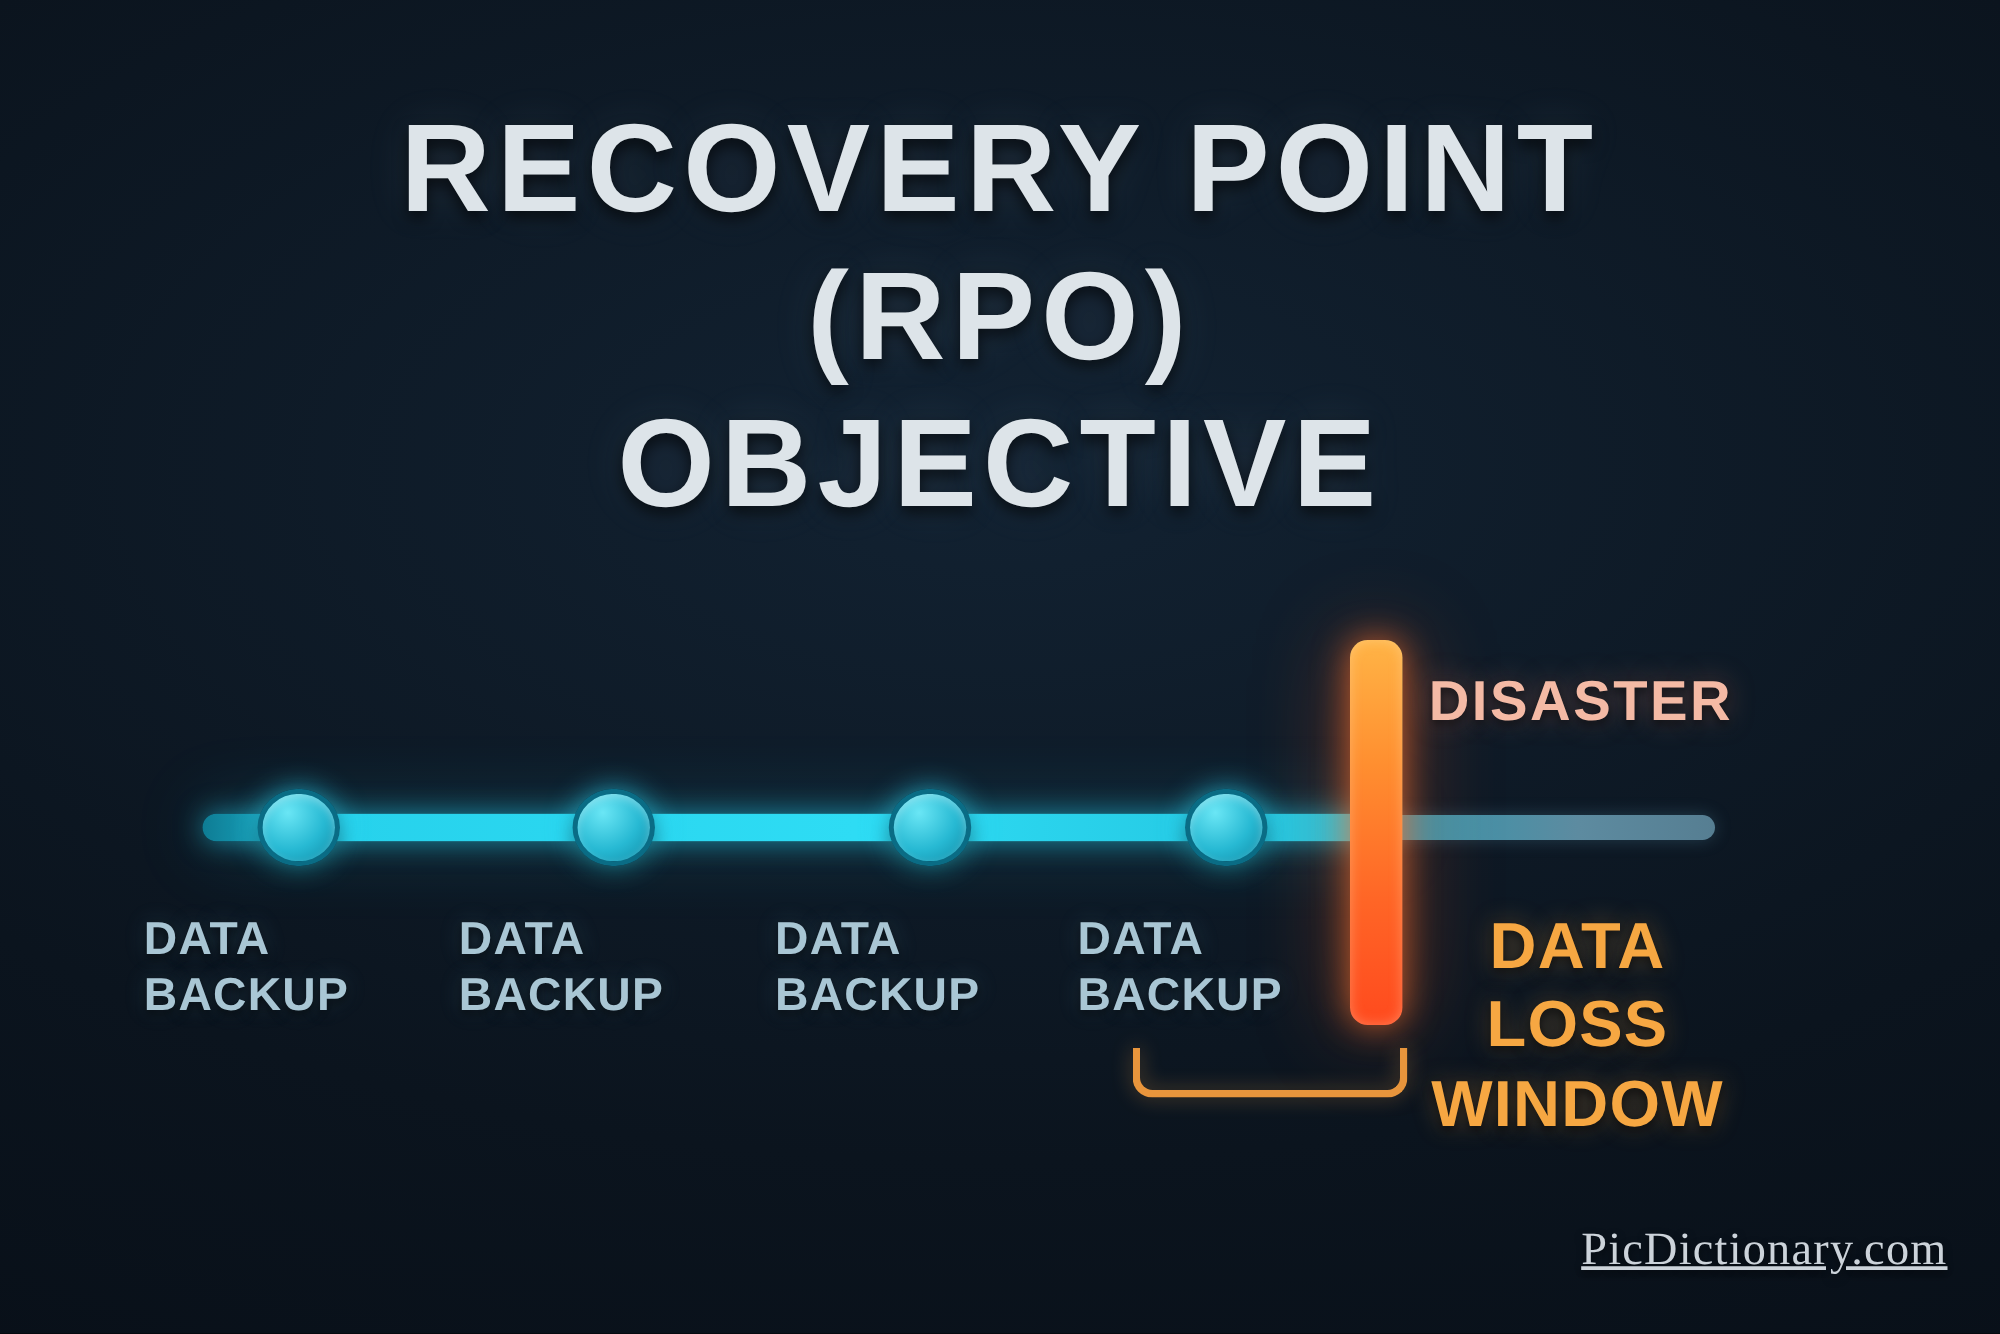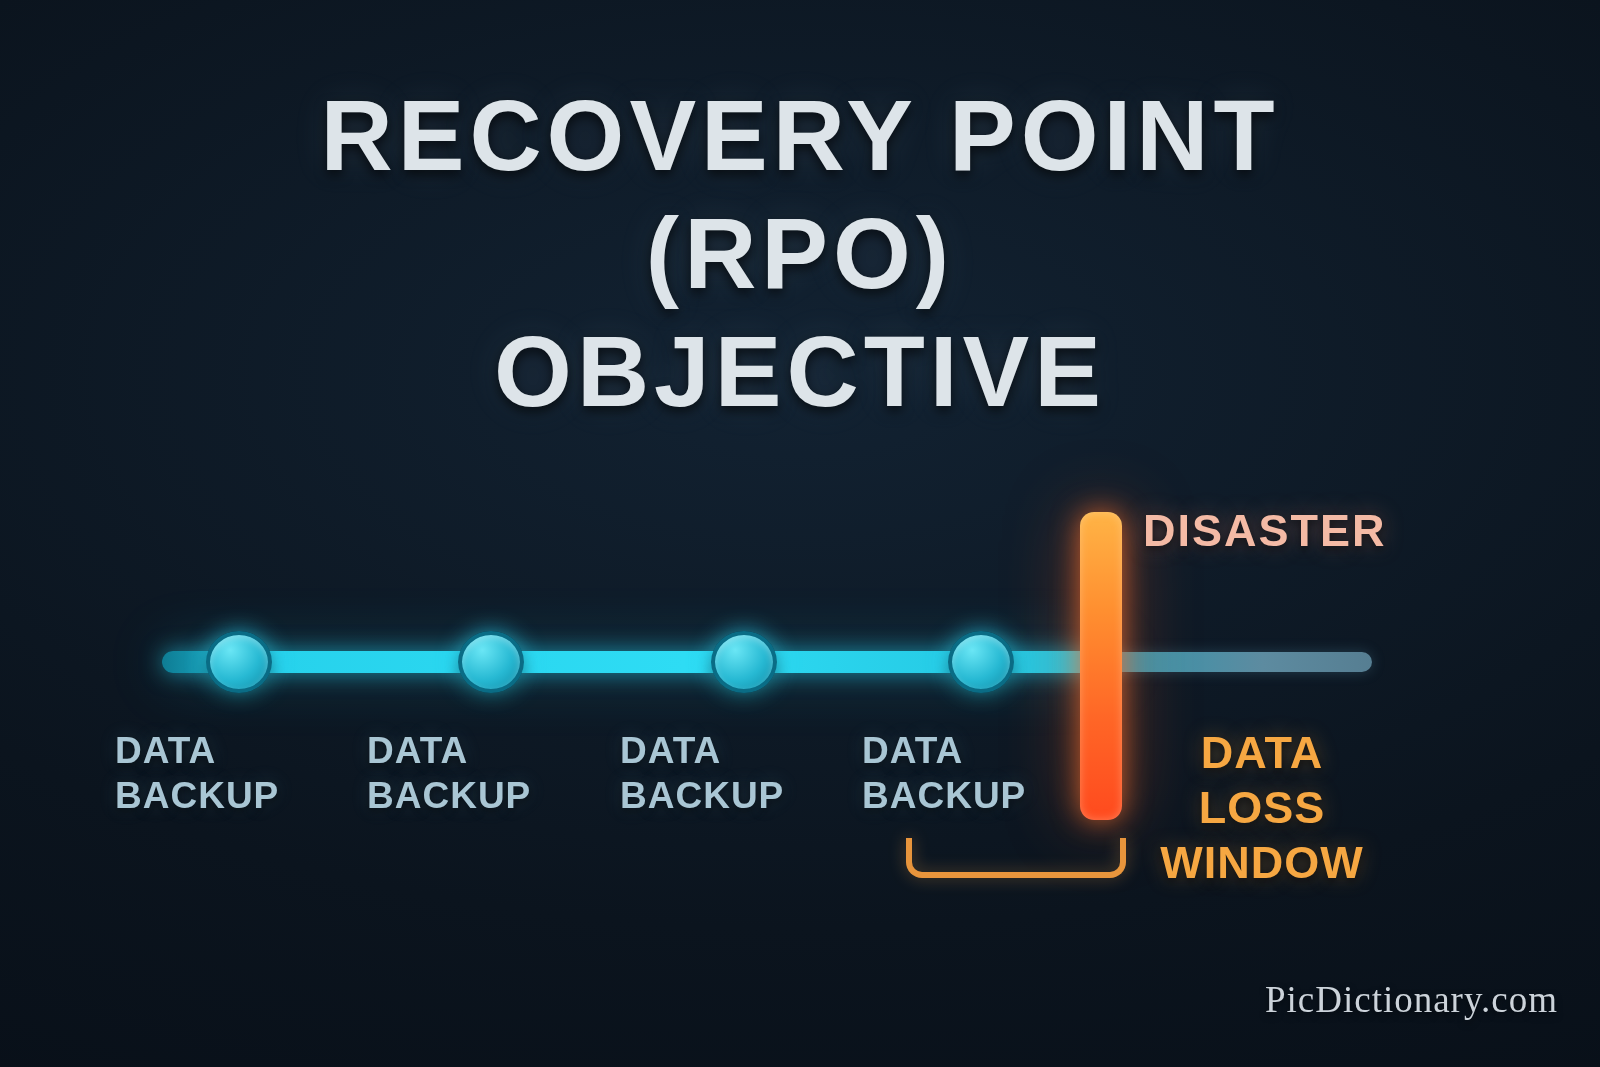--- a/index.html
+++ b/index.html
@@ -105,38 +105,38 @@
       #ffb446 0%, #ff8f30 32%, #ff6526 68%, #ff4a1e 100%);
     box-shadow:
       0 0 28px rgba(255, 115, 45, 0.75),
       0 0 75px rgba(255, 95, 35, 0.40),
       inset 0 0 10px rgba(255, 235, 200, 0.35);
   }
 
   .disaster-label {
     position: absolute;
     left: 1143px;
-    top: 505px;
+    top: 535px;
     width: 300px;
     font-size: 45px;
     font-weight: 800;
     letter-spacing: 2px;
     color: var(--disaster_text, #f4baa5);
     text-shadow:
       0 3px 8px rgba(0, 0, 0, 0.55),
       0 0 22px rgba(255, 150, 115, 0.35);
   }
 
   .data-loss-label {
     position: absolute;
     left: 1142px;
     top: 726px;
     width: 240px;
     text-align: center;
-    font-size: 45px;
+    font-size: 52px;
     font-weight: 800;
     line-height: 1.22;
     letter-spacing: 1px;
     white-space: pre-line;
     color: var(--data_loss_orange, #f6a742);
     text-shadow:
       0 3px 8px rgba(0, 0, 0, 0.55),
       0 0 20px rgba(246, 167, 66, 0.35);
   }
 
@@ -158,20 +158,21 @@
   
   .watermark {
     position: absolute;
     right: 42px;
     bottom: 46px;
     font-family: "Liberation Serif", serif;
     font-size: 37px;
     color: #ccd3da;
     letter-spacing: 1px;
     text-shadow: 0 3px 7px rgba(0, 0, 0, 0.55);
+    text-decoration: underline;
   }
 </style>
 </head>
 <body>
 
 <div class="stage">
 
   <div class="title">
     <div class="title-line">RECOVERY POINT</div>
     <div class="title-line">(RPO)</div>

